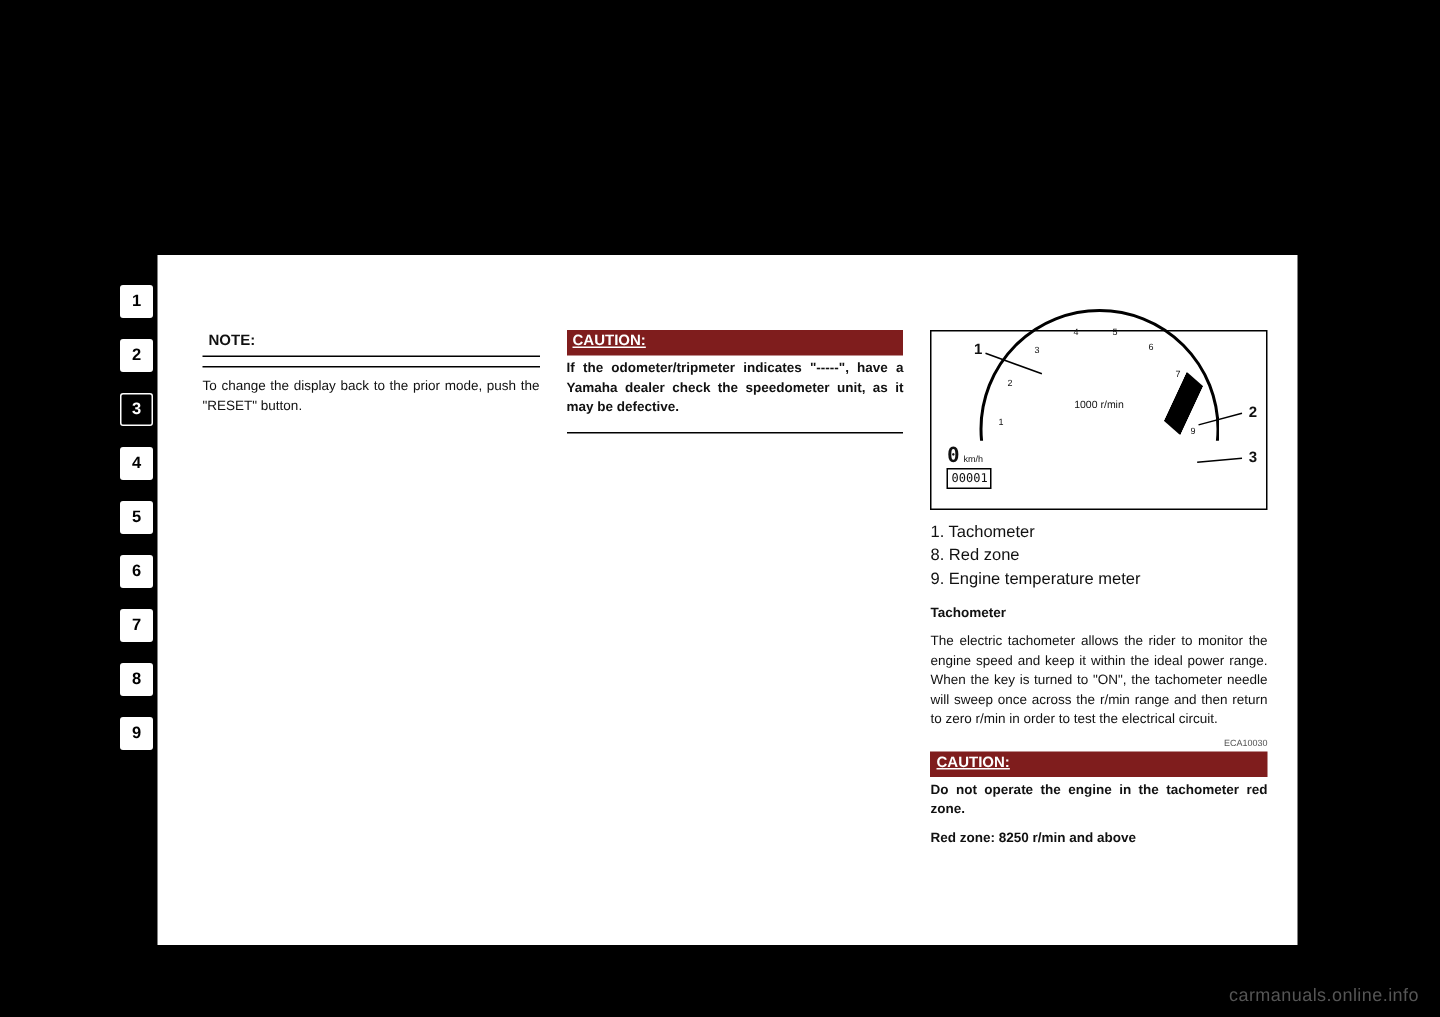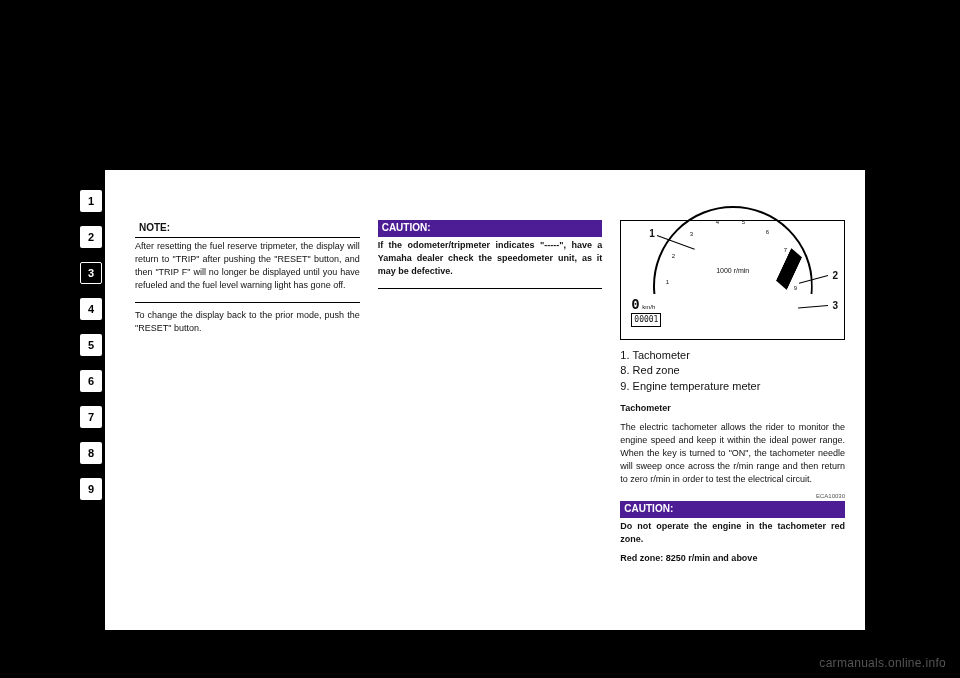--- a/index.html
+++ b/index.html
@@ -67,23 +67,24 @@
     font-size: 10px;
     padding: 1px 4px;
     margin-bottom: 2px;
   }
   .note-label {
     background: #fff;
     border-bottom: 1px solid #000;
     width: 100%;
   }
   .caution-label {
-    background: #4c1d95;
+    background: #7f1d1d;
     color: #fff;
     width: 100%;
+    text-decoration: underline;
   }
   .rule {
     border: 0;
     border-top: 1px solid #000;
     margin: 4px 0 6px 0;
   }
   .para { margin-bottom: 6px; text-align: justify; }
   .bold { font-weight: bold; }
   
   .figure {
@@ -203,21 +204,20 @@
   <div class="tab">7</div>
   <div class="tab">8</div>
   <div class="tab">9</div>
 </div>
 
 <div class="page">
   <div class="columns">
 
     <div class="col">
       <div class="note-label">NOTE:</div>
-      <div class="para">After resetting the fuel reserve tripmeter, the display will return to "TRIP" after pushing the "RESET" button, and then "TRIP F" will no longer be displayed until you have refueled and the fuel level warning light has gone off.</div>
       <hr class="rule">
       <div class="para">To change the display back to the prior mode, push the "RESET" button.</div>
       <div class="spacer"></div>
     </div>
 
     <div class="col">
       <div class="caution-label">CAUTION:</div>
       <div class="para bold">If the odometer/tripmeter indicates "-----", have a Yamaha dealer check the speedometer unit, as it may be defective.</div>
       <hr class="rule">
       <div class="spacer"></div>

